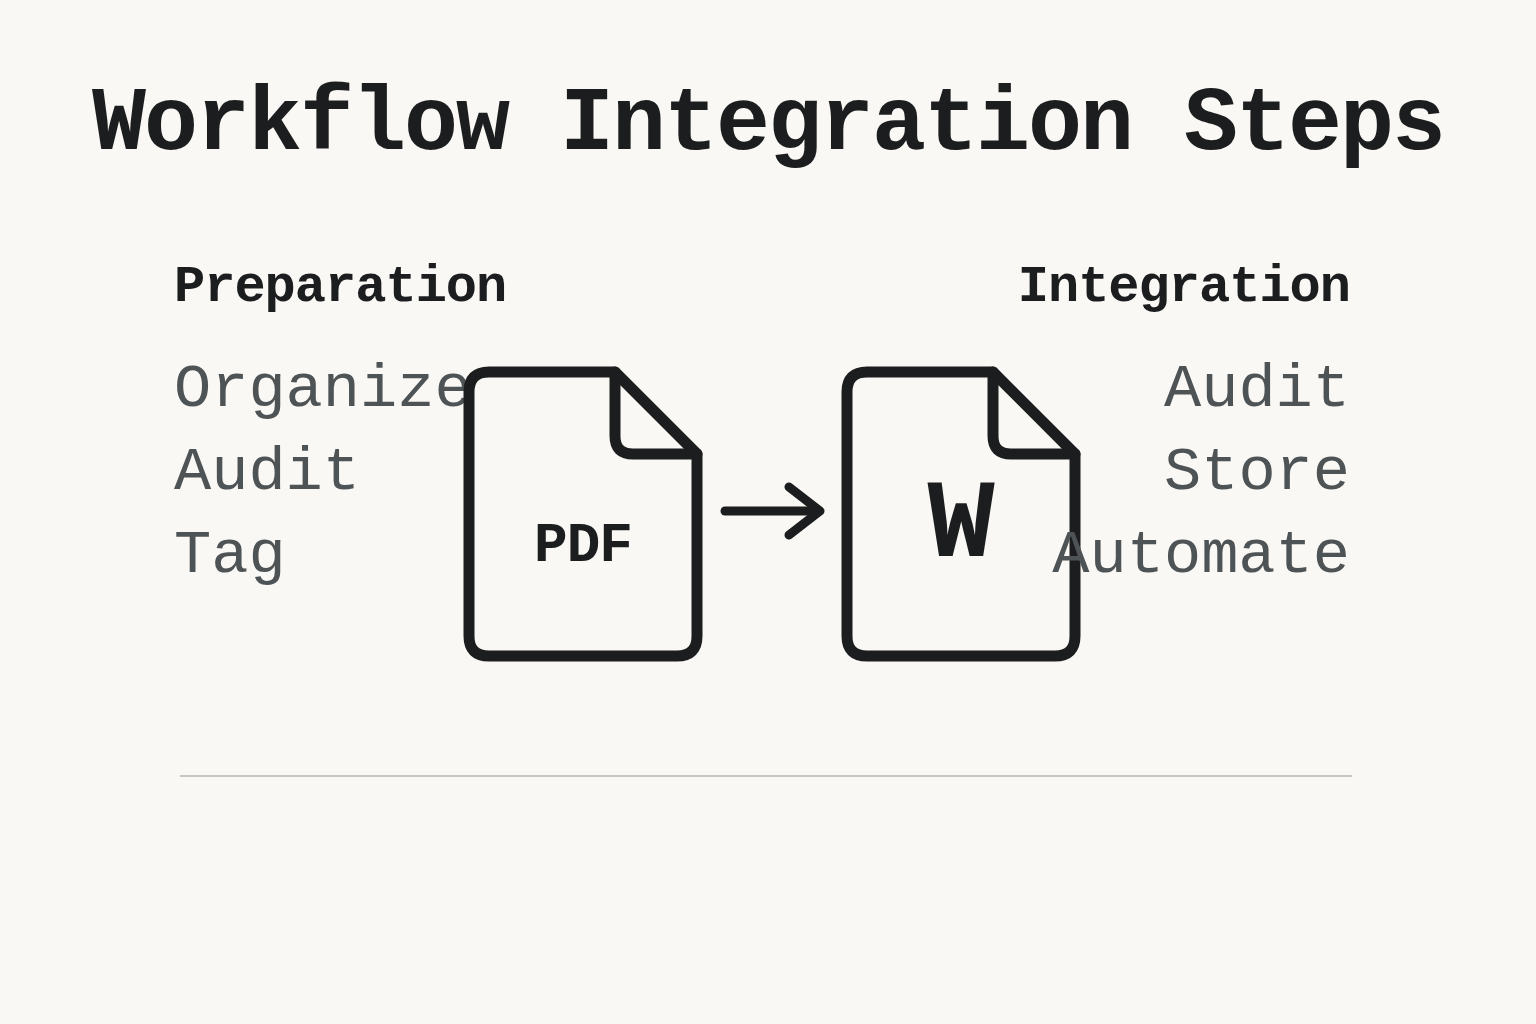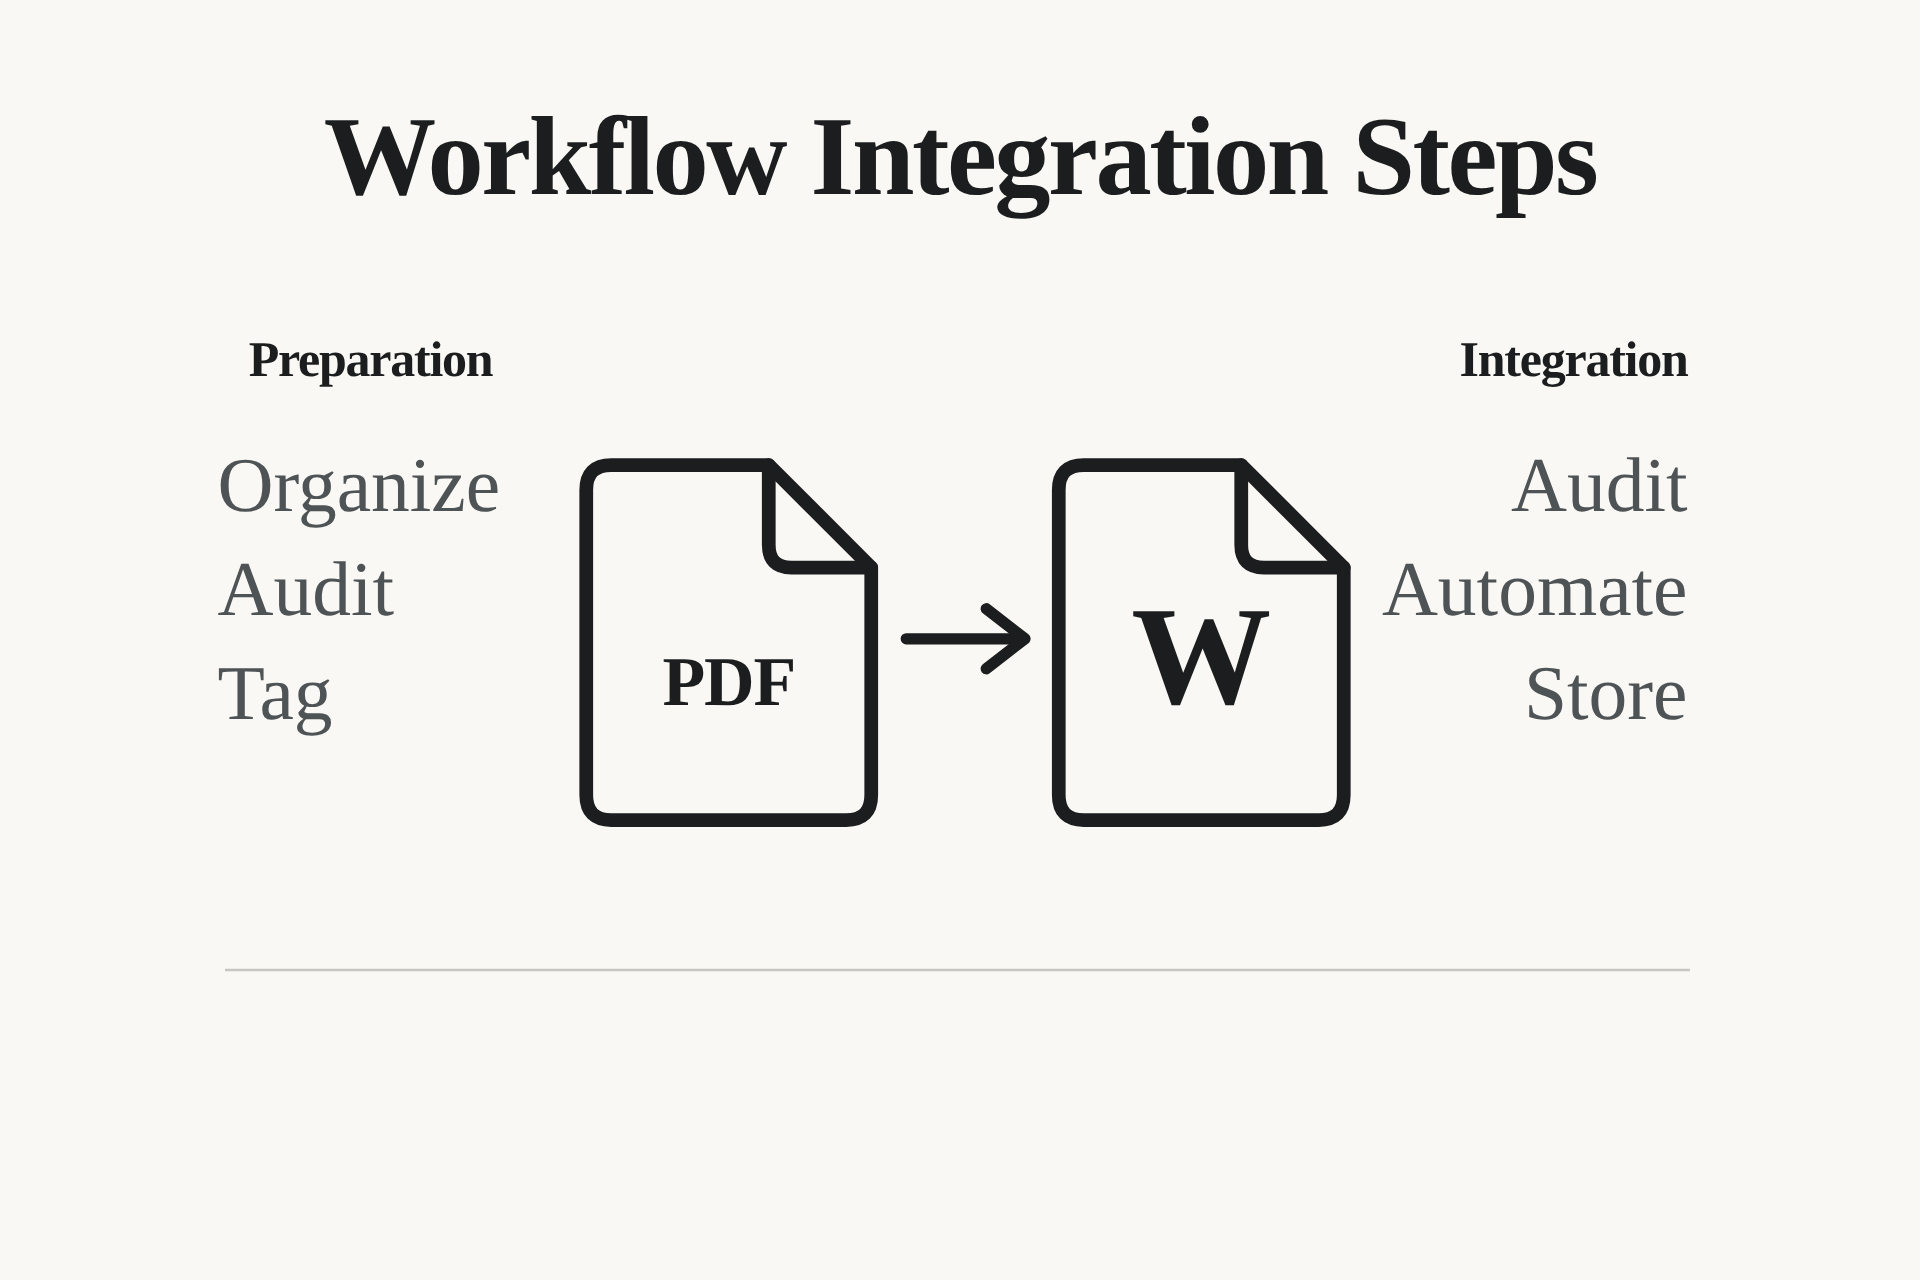--- a/index.html
+++ b/index.html
@@ -10,21 +10,21 @@
   }
   * { box-sizing: border-box; }
   html, body { margin: 0; padding: 0; }
   body { background: #e8e8e8; }
   .canvas {
     position: relative;
     width: 1536px;
     height: 1024px;
     margin: 0 auto;
     background: var(--bg);
-    font-family: Liberation Serif, serif;
+    font-family: Liberation Mono, monospace;
     overflow: hidden;
   }
   .title {
     position: absolute;
     top: 74px;
     left: 0;
     width: 100%;
     text-align: center;
     font-size: 90px;
     font-weight: 700;
@@ -33,26 +33,25 @@
     line-height: 1.15;
   }
   .col {
     position: absolute;
     top: 256px;
     width: 360px;
   }
   .col-left  { left: 174px; text-align: left; }
   .col-right { right: 186px; text-align: right; }
   .col-header {
-    font-size: 40px;
+    font-size: 52px;
     font-weight: 700;
     letter-spacing: -1px;
     color: var(--ink);
     line-height: 64px;
-    margin-left: 25px;
   }
   .col-items {
     list-style: none;
     margin: 28px 0 0 0;
     padding: 0;
   }
   .col-items li {
     font-size: 62px;
     font-weight: 400;
     line-height: 83px;
@@ -143,21 +142,21 @@
       <path d="M152 6 H26 Q6 6 6 26 V270 Q6 290 26 290 H214 Q234 290 234 270 V88 Z"></path>
       <path d="M152 6 V70 Q152 88 170 88 H234"></path>
     </svg>
     <div class="doc-label">W</div>
   </div>
 
   <div class="col col-right">
     <div class="col-header">Integration</div>
     <ul class="col-items">
       <li>Audit</li>
+      <li>Store</li>
       <li>Automate</li>
-      <li>Store</li>
     </ul>
   </div>
 
   <div class="divider"></div>
 
 
 </div>
 
 </body></html>

